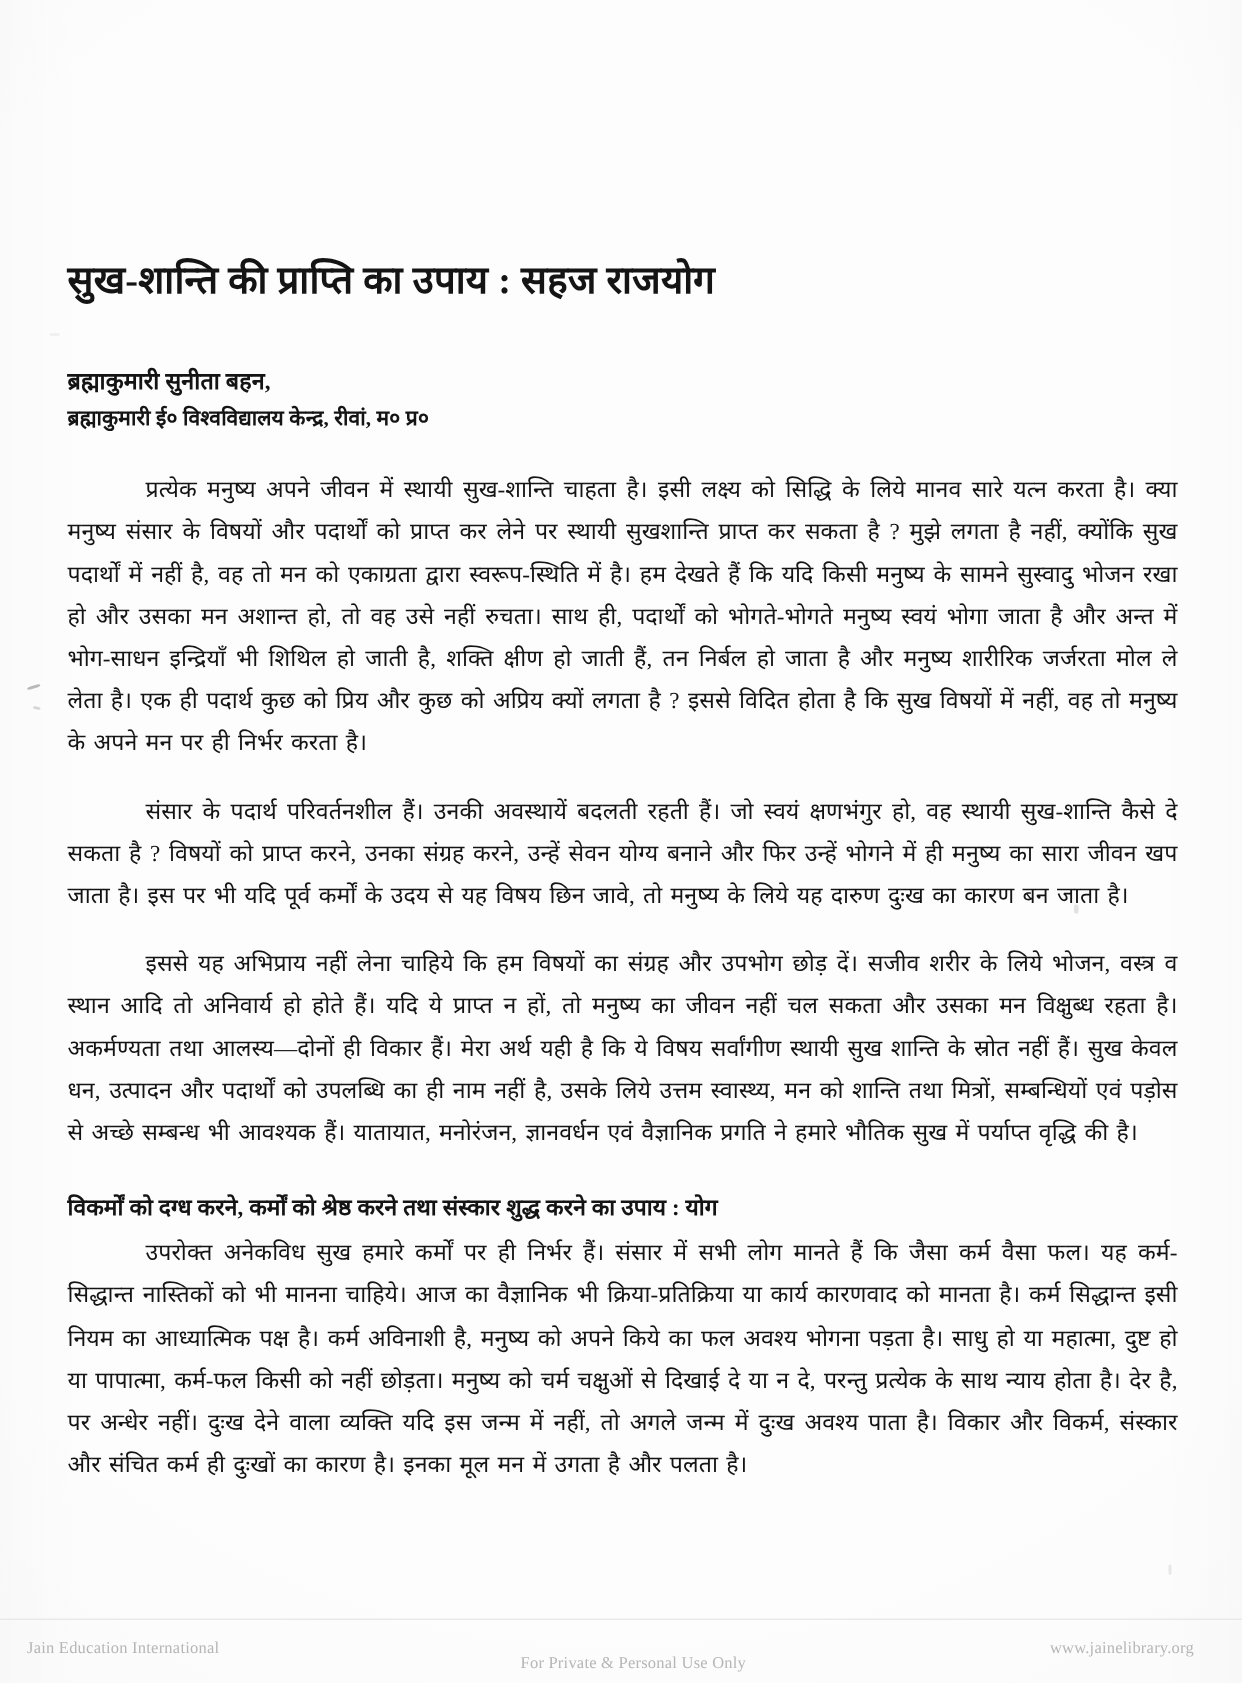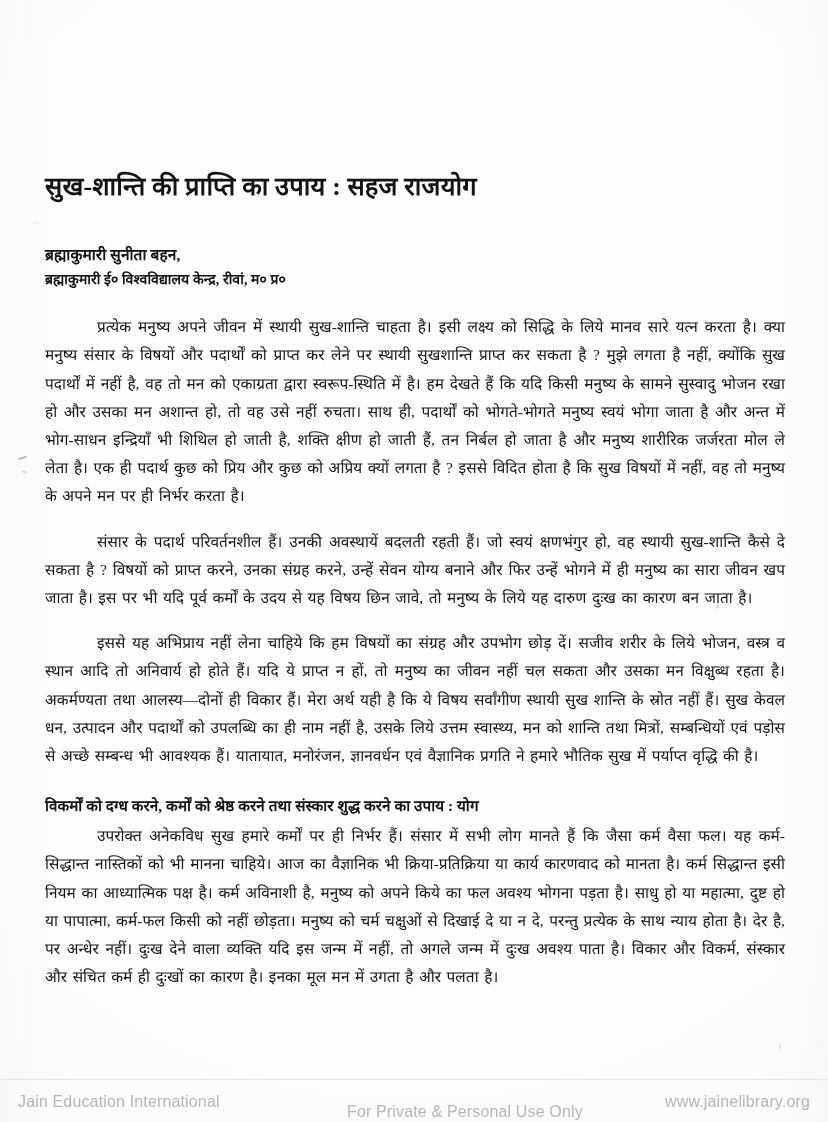--- a/index.html
+++ b/index.html
@@ -107,28 +107,28 @@
     right: 0;
     bottom: 0;
     height: 42px;
     border-top: 1px solid #e9e9e9;
     z-index: 6;
   }
   .footer-inner {
     position: relative;
     width: 828px;
     height: 100%;
-    font-family: Liberation Sans, sans-serif;
-    font-size: 16px;
+    font-family: Liberation Serif, serif;
+    font-size: 11px;
     color: #b6b6b6;
     letter-spacing: .15px;
   }
   .footer-left   { position: absolute; left: 18px;  top: 13px; }
   .footer-center { position: absolute; left: 347px; top: 23px; }
-  .footer-right  { position: absolute; right: 18px; top: 13px; }
+  .footer-right  { position: absolute; right: 32px; top: 13px; }
 </style>
 </head>
 <body>
 
 <div class="page">
 
   <div class="scan-speck speck-a"></div>
   <div class="scan-speck speck-b"></div>
   <div class="scan-speck speck-c"></div>
   <div class="scan-speck speck-d"></div>

